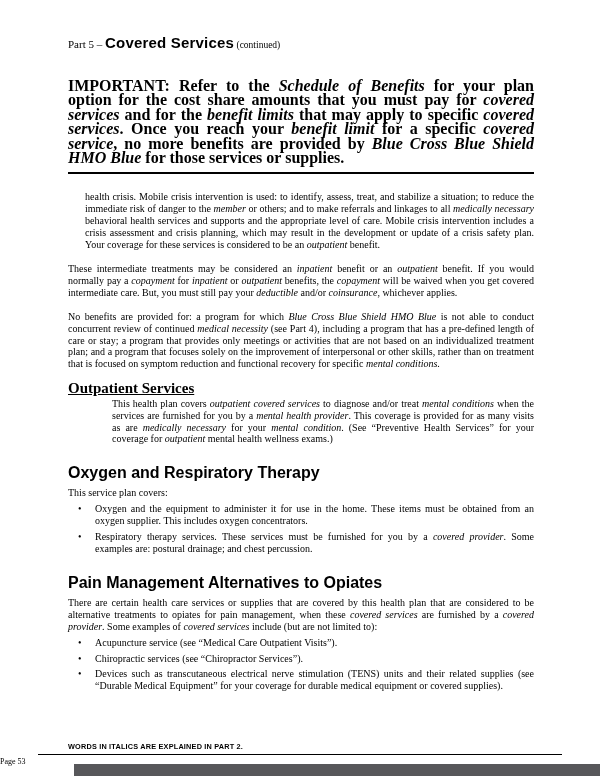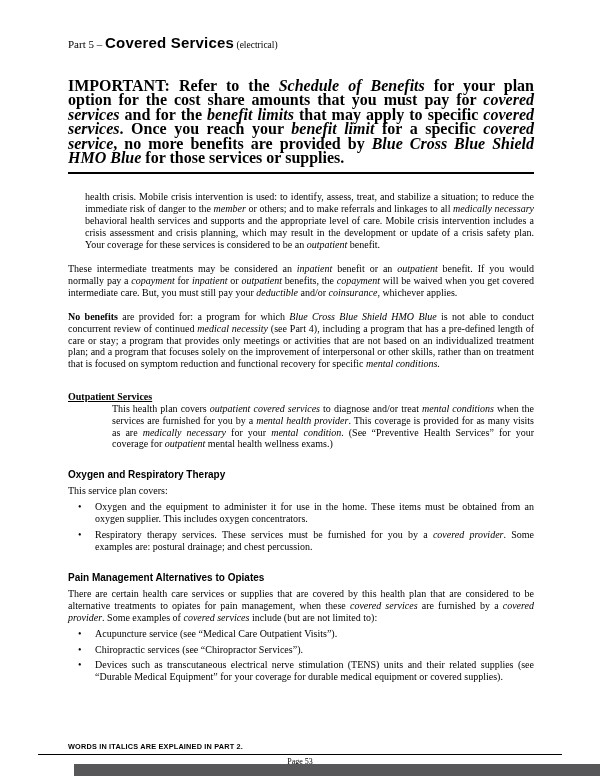--- a/index.html
+++ b/index.html
@@ -50,31 +50,31 @@
     line-height: 11.9px;
     text-align: justify;
   }
   .indented {
     margin-left: 17px;
     margin-top: 17px;
   }
   .para { margin-top: 12px; }
 
   .sub-heading {
-    margin-top: 21px;
-    font-size: 10px;
+    margin-top: 10px;
+    font-size: 15px;
     font-weight: bold;
     text-decoration: underline;
   }
   .sub-heading + .body-text { margin-top: 0.5px; margin-left: 44px; }
 
   .section-heading {
     font-family: "Liberation Sans", sans-serif;
     font-weight: bold;
-    font-size: 10px;
+    font-size: 16px;
     margin-top: 19px;
     margin-bottom: 5px;
   }
 
   ul.bullets {
     list-style: none;
     margin-top: 2px;
   }
   ul.bullets li {
     position: relative;
@@ -104,42 +104,41 @@
     right: 38px;
     top: 754px;
     border: none;
     border-top: 1px solid #000;
   }
   .page-number {
     position: absolute;
     left: 0;
     right: 0;
     top: 757px;
-    text-align: center;
     font-size: 8px;
   }
   .page-edge-bar {
     position: absolute;
     left: 74px;
     right: 0;
     bottom: 0;
     height: 12px;
     background: #57575a;
   }
   i { font-style: italic; }
-  b { font-weight: bold; }
+  b { font-weight: normal; }
 </style>
 </head>
 <body>
 
 <div class="page">
   <div class="content">
 
     <div class="doc-header">
-      <span class="part-label">Part 5 – </span><span class="doc-title">Covered Services</span><span class="continued-label"> (electrical)</span>
+      <span class="part-label">Part 5 – </span><span class="doc-title">Covered Services</span><span class="continued-label"> (continued)</span>
     </div>
 
     <p class="important">IMPORTANT: Refer to the <i>Schedule of Benefits</i> for your plan option for the cost share amounts that you must pay for <i>covered services</i> and for the <i>benefit limits</i> that may apply to specific <i>covered services</i>. Once you reach your <i>benefit limit</i> for a specific <i>covered service</i>, no more benefits are provided by <i>Blue Cross Blue Shield HMO Blue</i> for those services or supplies.</p>
     <hr class="rule">
 
     <p class="body-text indented">health crisis. Mobile crisis intervention is used: to identify, assess, treat, and stabilize a situation; to reduce the immediate risk of danger to the <i>member</i> or others; and to make referrals and linkages to all <i>medically necessary</i> behavioral health services and supports and the appropriate level of care. Mobile crisis intervention includes a crisis assessment and crisis planning, which may result in the development or update of a crisis safety plan. Your coverage for these services is considered to be an <i>outpatient</i> benefit.</p>
 
     <p class="body-text para">These intermediate treatments may be considered an <i>inpatient</i> benefit or an <i>outpatient</i> benefit. If you would normally pay a <i>copayment</i> for <i>inpatient</i> or <i>outpatient</i> benefits, the <i>copayment</i> will be waived when you get covered intermediate care. But, you must still pay your <i>deductible</i> and/or <i>coinsurance</i>, whichever applies.</p>
 
     <p class="body-text para"><b>No benefits</b> are provided for: a program for which <i>Blue Cross Blue Shield HMO Blue</i> is not able to conduct concurrent review of continued <i>medical necessity</i> (see Part 4), including a program that has a pre-defined length of care or stay; a program that provides only meetings or activities that are not based on an individualized treatment plan; and a program that focuses solely on the improvement of interpersonal or other skills, rather than on treatment that is focused on symptom reduction and functional recovery for specific <i>mental conditions</i>.</p>

